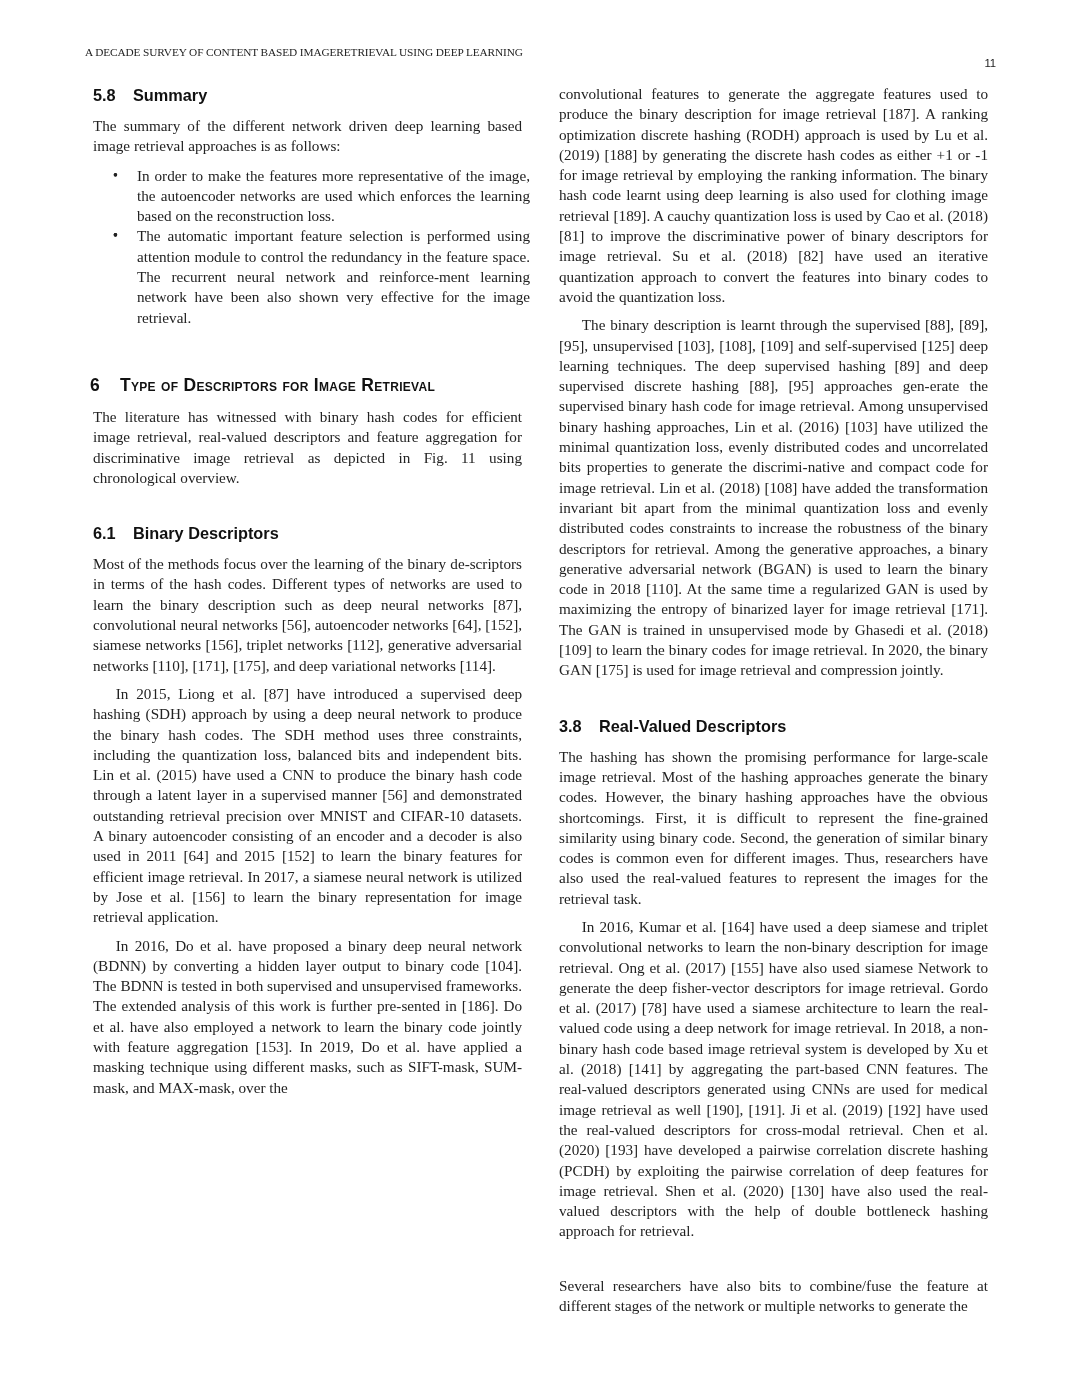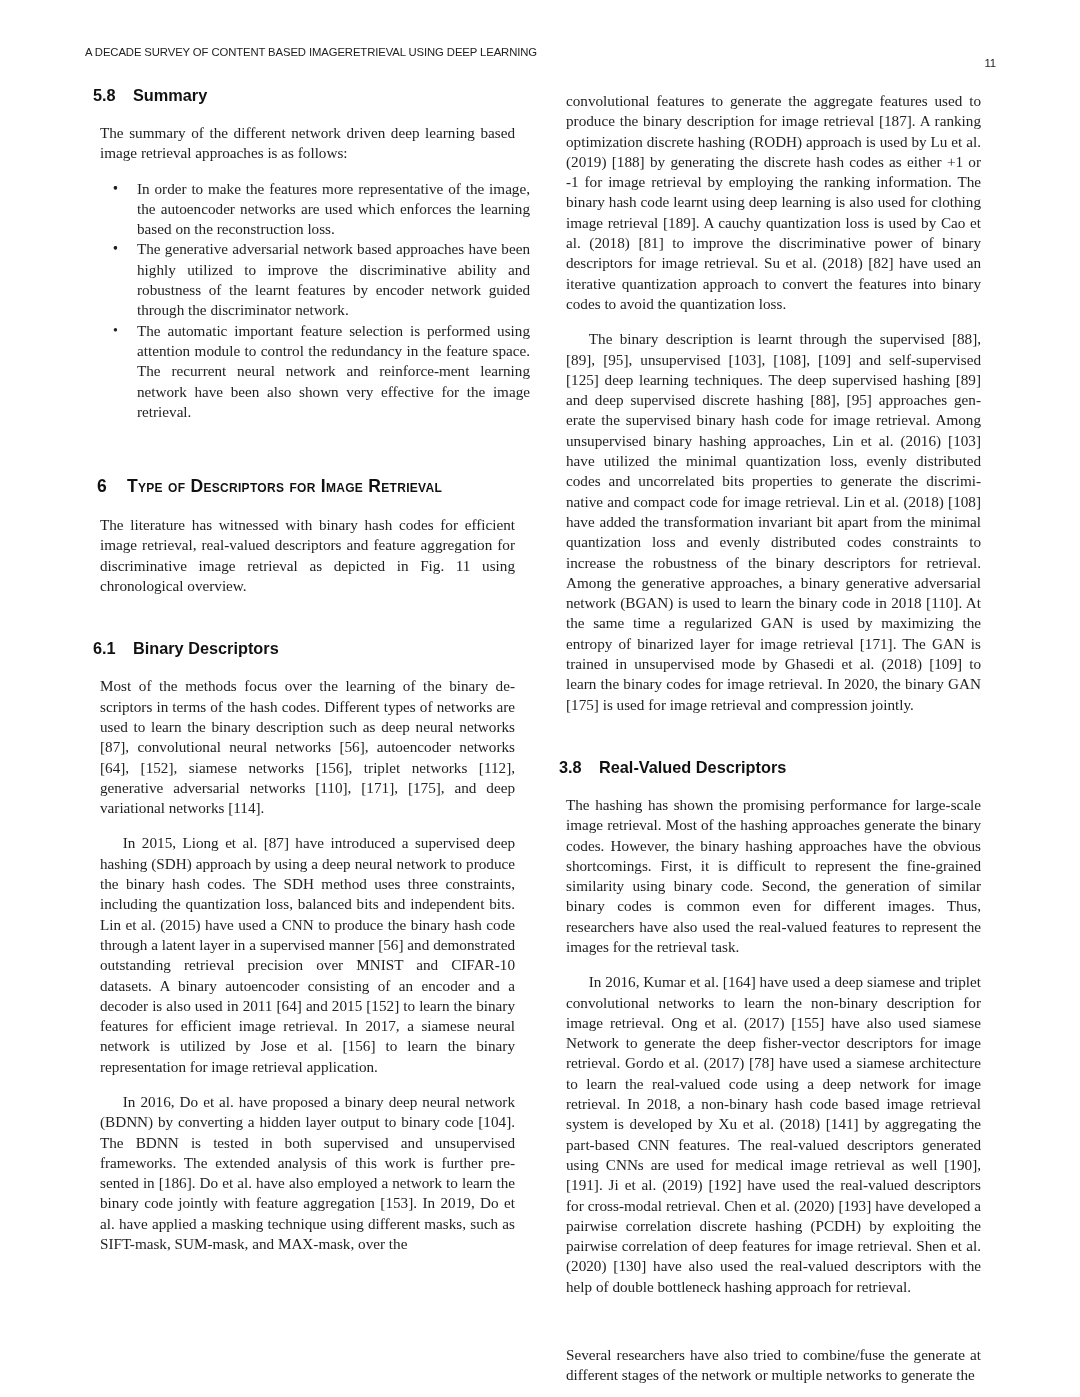--- a/index.html
+++ b/index.html
@@ -2,36 +2,36 @@
 <html><head>
 <meta charset="utf-8">
 <style>
   html, body { margin: 0; padding: 0; background: #ffffff; }
   body { width: 1080px; height: 1397px; position: relative; overflow: hidden; color: #1a1a1a; }
   .running-header {
     position: absolute; left: 85px; top: 46px; width: 911px; height: 16px;
     font-family: "Liberation Sans", sans-serif; font-size: 11.3px; letter-spacing: -0.1px;
     color: #222;
   }
-  .running-header .title { position: absolute; left: 0; top: 0; }
+  .running-header .title { position: absolute; left: 0; top: 0; font-family: Liberation Serif, serif; }
   .running-header .pageno { position: absolute; right: 0; top: 11px; }
   .col { position: absolute; top: 76px; width: 445px;
     font-family: "Liberation Serif", serif; font-size: 15.2px; line-height: 20.3px; color: #222; }
   .col.left { left: 85px; }
   .col.right { left: 551px; }
-  p { margin: 15px; text-align: justify; hyphens: manual; }
+  p { margin: 8px; text-align: justify; hyphens: manual; }
   p.indent { text-indent: 1.5em; }
   h2.sec {
     font-family: "Liberation Sans", sans-serif; font-weight: bold; font-size: 16.3px;
     margin: 8px; height: 24px; line-height: 22px; color: #111;
   }
   h2.sec .num { display: inline-block; width: 40px; }
   h1.sec {
     font-family: "Liberation Sans", sans-serif; font-weight: bold; font-size: 17.5px;
-    margin: 12px; height: 26px; line-height: 24px; color: #111; letter-spacing: 0.3px;
+    margin: 5px; height: 26px; line-height: 24px; color: #111; letter-spacing: 0.3px;
     font-variant: small-caps;
   }
   h1.sec .num { display: inline-block; width: 30px; }
   ul.bullets { list-style: none; margin: 9px 0 0 0; padding: 0; }
   ul.bullets li { position: relative; padding-left: 52px; text-align: justify; }
   ul.bullets li .dot { position: absolute; left: 28px; top: 0; font-size: 14px; }
 </style>
 </head>
 <body>
 
@@ -42,21 +42,21 @@
 
 <div class="col left">
   <h2 class="sec">
     <span class="num">5.8</span><span>Summary</span>
   </h2>
   <p>The summary of the different network driven deep learning based image retrieval approaches is as follows:</p>
   <ul class="bullets">
     <li><span class="dot">•</span></li>
     <li><span class="dot">•</span><span>In order to make the features more representative of the image, the autoencoder networks are used which enforces the learning based on the reconstruction loss.</span></li>
     <li><span class="dot">•</span></li>
-    <li><span class="dot">•</span><span>The generative adversarial network based approaches have been highly utilized to improve the discriminative ability and robustness of the learnt features by encoder network guided through the discriminator network.</span></li>
+    <li><span class="dot">•</span></li>
     <li><span class="dot">•</span><span>The automatic important feature selection is performed using attention module to control the redundancy in the feature space. The recurrent neural network and reinforce-ment learning network have been also shown very effective for the image retrieval.</span></li>
   </ul>
 
   <div style="height:40px"></div>
   <h1 class="sec">
     <span class="num">6</span><span>Type of Descriptors for Image Retrieval</span>
   </h1>
   <p>The literature has witnessed with binary hash codes for efficient image retrieval, real-valued descriptors and feature aggregation for discriminative image retrieval as depicted in Fig. 11 using chronological overview.</p>
 
   <div style="height:18px"></div>
@@ -73,14 +73,14 @@
   <p class="indent">The binary description is learnt through the supervised [88], [89], [95], unsupervised [103], [108], [109] and self-supervised [125] deep learning techniques. The deep supervised hashing [89] and deep supervised discrete hashing [88], [95] approaches gen-erate the supervised binary hash code for image retrieval. Among unsupervised binary hashing approaches, Lin et al. (2016) [103] have utilized the minimal quantization loss, evenly distributed codes and uncorrelated bits properties to generate the discrimi-native and compact code for image retrieval. Lin et al. (2018) [108] have added the transformation invariant bit apart from the minimal quantization loss and evenly distributed codes constraints to increase the robustness of the binary descriptors for retrieval. Among the generative approaches, a binary generative adversarial network (BGAN) is used to learn the binary code in 2018 [110]. At the same time a regularized GAN is used by maximizing the entropy of binarized layer for image retrieval [171]. The GAN is trained in unsupervised mode by Ghasedi et al. (2018) [109] to learn the binary codes for image retrieval. In 2020, the binary GAN [175] is used for image retrieval and compression jointly.</p>
 
   <div style="height:18px"></div>
   <h2 class="sec">
     <span class="num">3.8</span><span>Real-Valued Descriptors</span>
   </h2>
   <p>The hashing has shown the promising performance for large-scale image retrieval. Most of the hashing approaches generate the binary codes. However, the binary hashing approaches have the obvious shortcomings. First, it is difficult to represent the fine-grained similarity using binary code. Second, the generation of similar binary codes is common even for different images. Thus, researchers have also used the real-valued features to represent the images for the retrieval task.</p>
   <p class="indent">In 2016, Kumar et al. [164] have used a deep siamese and triplet convolutional networks to learn the non-binary description for image retrieval. Ong et al. (2017) [155] have also used siamese Network to generate the deep fisher-vector descriptors for image retrieval. Gordo et al. (2017) [78] have used a siamese architecture to learn the real-valued code using a deep network for image retrieval. In 2018, a non-binary hash code based image retrieval system is developed by Xu et al. (2018) [141] by aggregating the part-based CNN features. The real-valued descriptors generated using CNNs are used for medical image retrieval as well [190], [191]. Ji et al. (2019) [192] have used the real-valued descriptors for cross-modal retrieval. Chen et al. (2020) [193] have developed a pairwise correlation discrete hashing (PCDH) by exploiting the pairwise correlation of deep features for image retrieval. Shen et al. (2020) [130] have also used the real-valued descriptors with the help of double bottleneck hashing approach for retrieval.</p>
 
   <div style="height:18px"></div>
-  <p>Several researchers have also tried to combine/fuse the generate at different stages of the network or multiple networks to generate the</p>
+  <p>Several researchers have also bits to combine/fuse the feature at different stages of the network or multiple networks to generate the</p>
 </div>
 
 </body></html>

